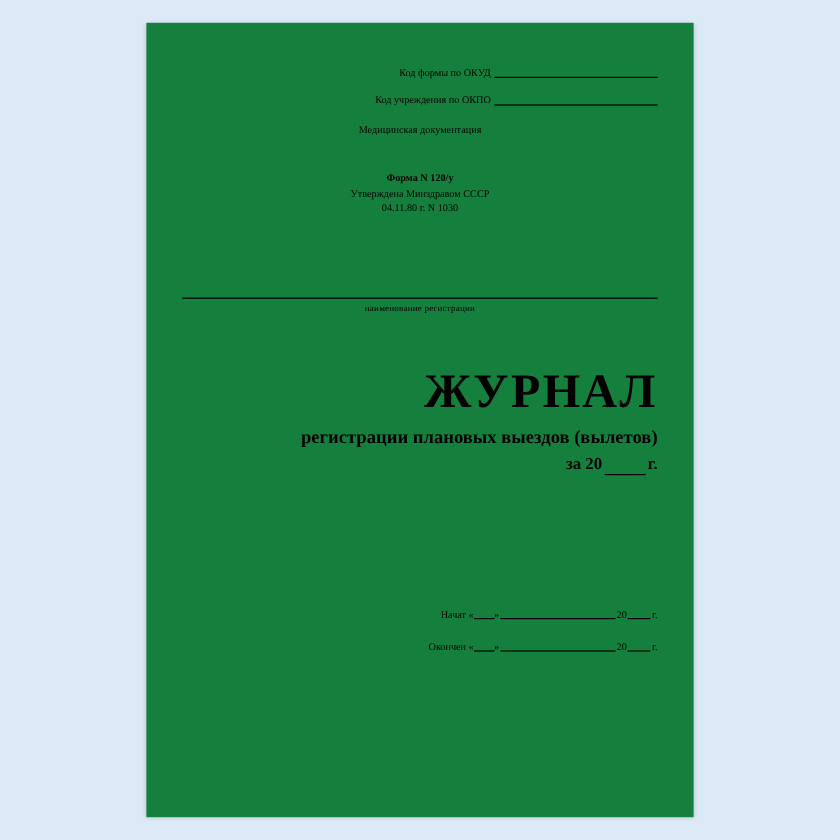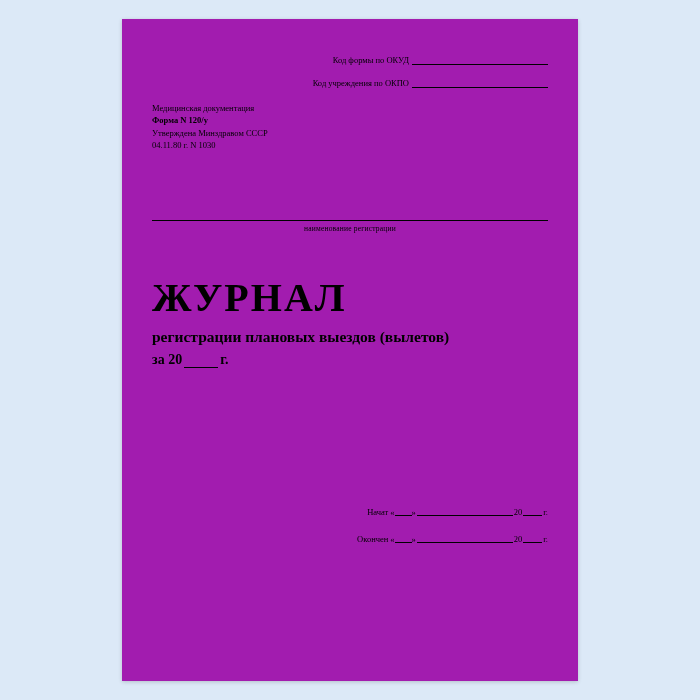--- a/index.html
+++ b/index.html
@@ -20,21 +20,21 @@
     width: 700px;
     height: 700px;
     display: flex;
     align-items: center;
     justify-content: center;
   }
   .page {
     position: relative;
     width: 456px;
     height: 662px;
-    background: #a21caf;
+    background: #15803d;
     box-shadow: 0 1px 4px rgba(0,0,0,0.18);
     overflow: hidden;
     text-decoration: underline;
   }
   .doc-inner {
     position: absolute;
     left: 0;
     top: 0;
     right: 0;
     bottom: 0;
@@ -61,30 +61,31 @@
   }
   .code-line {
     width: 136px;
     border-bottom: 1px solid #000;
     height: 9px;
   }
 
   
   .meta-block {
     margin-top: 14px;
-    text-align: left;
+    text-align: center;
     line-height: 1.45;
   }
   .meta-line {
     font-size: 8.5px;
     color: #000;
     white-space: nowrap;
   }
   .meta-line.bold {
     font-weight: bold;
+    margin-top: 28px;
   }
 
   
   .inst-block {
     margin-top: 68px;
   }
   .inst-rule {
     border-bottom: 1px solid #000;
     width: 100%;
     height: 1px;
@@ -93,21 +94,21 @@
     text-align: center;
     font-size: 7.5px;
     color: #000;
     margin-top: 3px;
     letter-spacing: 0.2px;
   }
 
   
   .title-block {
     margin-top: 44px;
-    text-align: left;
+    text-align: right;
   }
   .title-main {
     font-size: 40px;
     font-weight: bold;
     letter-spacing: 2px;
     line-height: 1.05;
     color: #000;
   }
   .title-sub {
     font-size: 15.5px;

